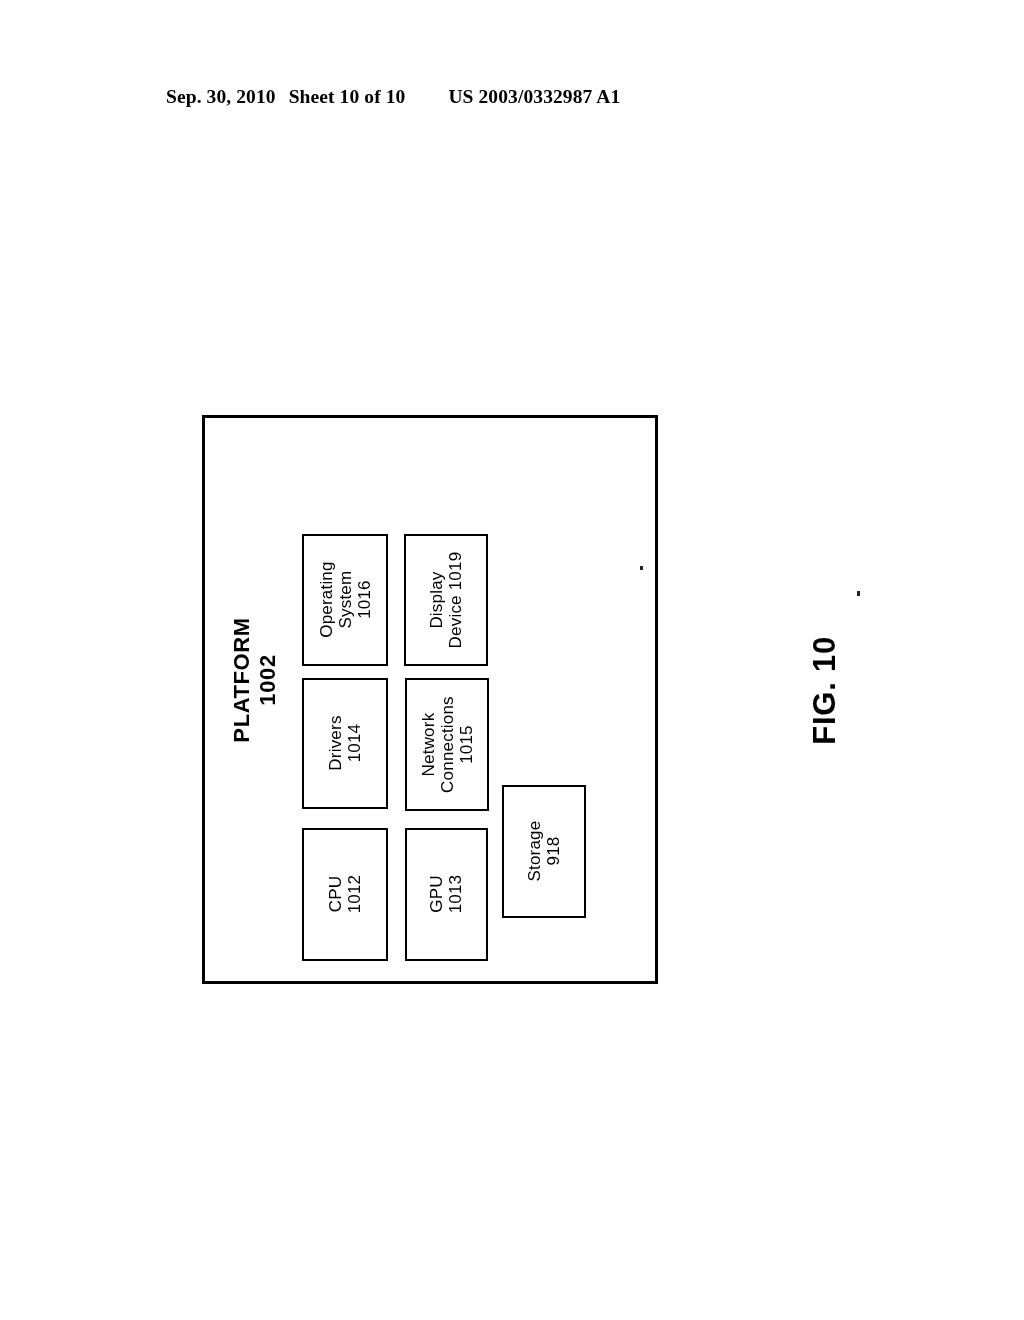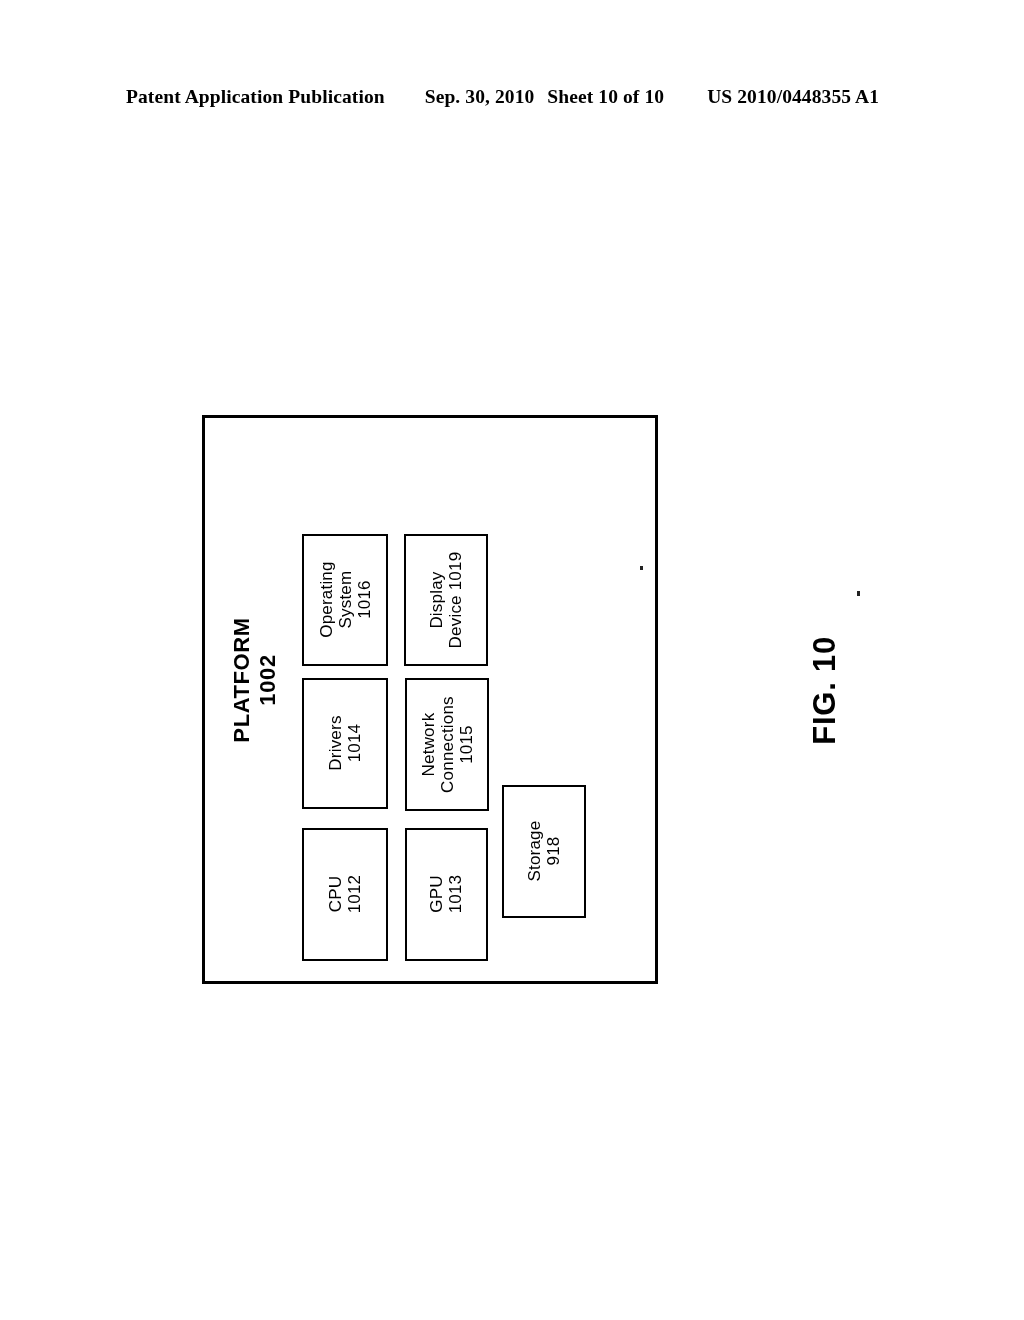--- a/index.html
+++ b/index.html
@@ -131,24 +131,23 @@
     position: absolute;
     background: #222222;
   }
   #speck-1 { left: 640px; top: 566px; width: 3px; height: 4px; }
   #speck-2 { left: 857px; top: 591px; width: 3px; height: 5px; }
 </style>
 </head>
 <body>
 
 <div class="page-header">
-  <span class="hdr-pub">Patent Application Publication</span>
   <span class="hdr-date">Sep. 30, 2010</span>
   <span class="hdr-sheet">Sheet 10 of 10</span>
-  <span class="hdr-num">US 2010/0448355 A1</span>
+  <span class="hdr-num">US 2003/0332987 A1</span>
 </div>
 
 <div class="figure-area">
 
   <div class="platform-box"></div>
 
   <div class="platform-title">
     <div class="rot">
       <div>PLATFORM</div>
       <div>1002</div>

